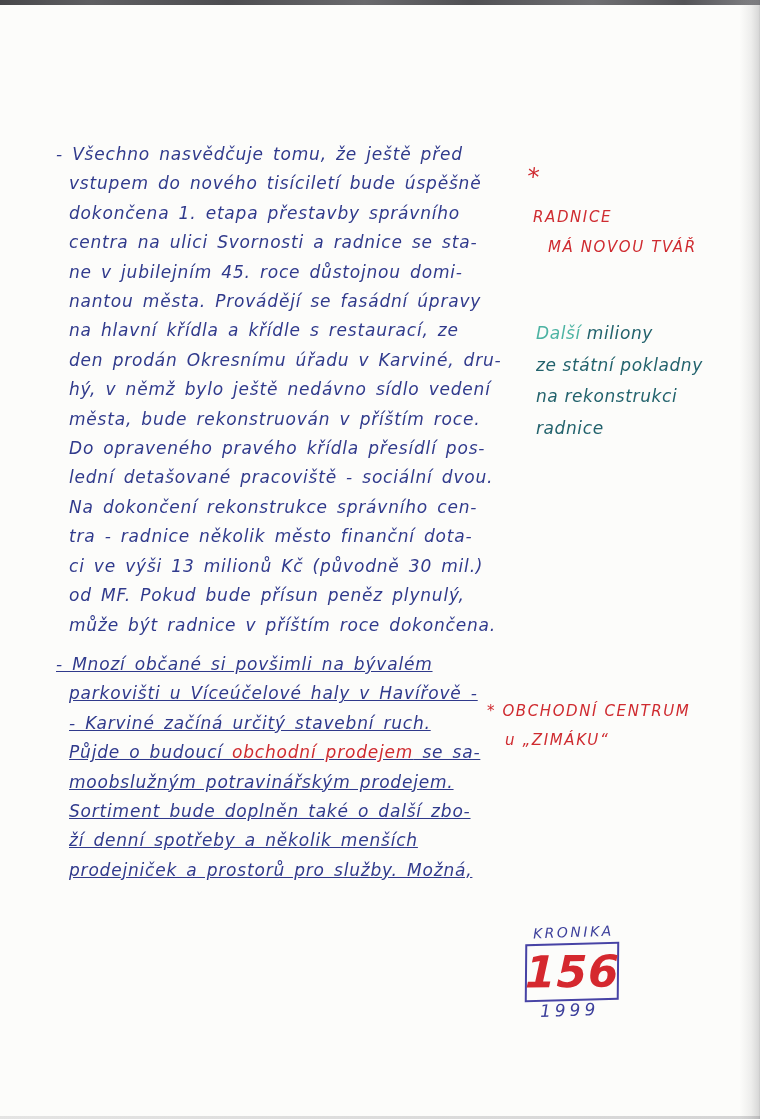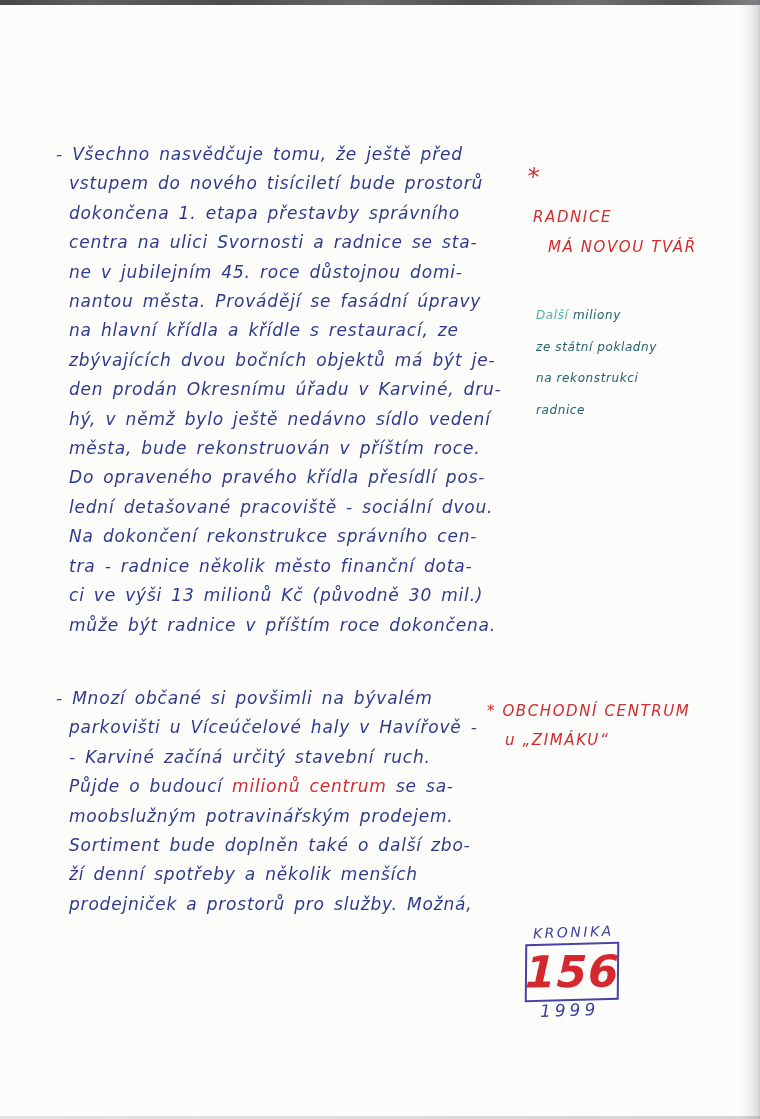--- a/index.html
+++ b/index.html
@@ -31,36 +31,36 @@
     color:#303a8c;
     letter-spacing:.8px;
     word-spacing:3px;
   }
   .body-text{
     position:absolute;left:56px;top:140px;width:492px;
     font-size:17px;line-height:29.4px;
   }
   .para .line{white-space:nowrap;padding-left:13px;}
   .para .line:first-child{padding-left:0;}
-  .para2{margin-top:44px;}
+  .para2{margin-top:10px;text-decoration:underline;}
   .inline-red{color:#cf2b30;}
   
   .margin-asterisk{
     position:absolute;left:527px;top:163px;
     color:#cf2b30;font-size:24px;font-style:italic;transform:rotate(8deg);
   }
   .heading-red{
     color:#cf2b30;font-size:15px;letter-spacing:1.6px;
     font-style:italic;white-space:nowrap;
   }
   .heading-radnice{position:absolute;left:533px;top:202px;line-height:30px;}
   .heading-radnice .l2{padding-left:15px;text-align:right;}
   .teal-note{
-    position:absolute;left:536px;top:300px;
-    color:#22626c;font-size:12px;font-style:italic;
+    position:absolute;left:536px;top:318px;
+    color:#22626c;font-size:17px;font-style:italic;
     line-height:31.5px;letter-spacing:.6px;white-space:nowrap;
   }
   .teal-note .hl{color:#4db3a3;}
   .heading-obchodni{position:absolute;left:487px;top:697px;line-height:29px;}
   .heading-obchodni .l2{padding-left:18px;}
   
   .kronika-label{
     position:absolute;left:533px;top:924px;
     color:#3c3f9b;font-size:14px;letter-spacing:2.5px;
     font-style:italic;transform:rotate(-2deg);
@@ -87,43 +87,43 @@
 <div id="page">
 
   <div class="top-scan-edge"></div>
   <div class="right-scan-edge"></div>
   <div class="bottom-scan-edge"></div>
 
   <div class="body-text hand">
 
     <div class="para para1">
       <div class="line">- Všechno nasvědčuje tomu, že ještě před</div>
-      <div class="line">vstupem do nového tisíciletí bude prostorů</div>
+      <div class="line">vstupem do nového tisíciletí bude úspěšně</div>
       <div class="line">dokončena 1. etapa přestavby správního</div>
       <div class="line">centra na ulici Svornosti a radnice se sta-</div>
       <div class="line">ne v jubilejním 45. roce důstojnou domi-</div>
       <div class="line">nantou města. Provádějí se fasádní úpravy</div>
       <div class="line">na hlavní křídla a křídle s restaurací, ze</div>
-      <div class="line">zbývajících dvou bočních objektů má být je-</div>
       <div class="line">den prodán Okresnímu úřadu v Karviné, dru-</div>
       <div class="line">hý, v němž bylo ještě nedávno sídlo vedení</div>
       <div class="line">města, bude rekonstruován v příštím roce.</div>
       <div class="line">Do opraveného pravého křídla přesídlí pos-</div>
       <div class="line">lední detašované pracoviště - sociální dvou.</div>
       <div class="line">Na dokončení rekonstrukce správního cen-</div>
       <div class="line">tra - radnice několik město finanční dota-</div>
       <div class="line">ci ve výši 13 milionů Kč (původně 30 mil.)</div>
+      <div class="line">od MF. Pokud bude přísun peněz plynulý,</div>
       <div class="line">může být radnice v příštím roce dokončena.</div>
     </div>
 
     <div class="para para2">
       <div class="line">- Mnozí občané si povšimli na bývalém</div>
       <div class="line">parkovišti u Víceúčelové haly v Havířově -</div>
       <div class="line">- Karviné začíná určitý stavební ruch.</div>
-      <div class="line"><span>Půjde o budoucí </span><span class="inline-red">milionů centrum</span><span> se sa-</span></div>
+      <div class="line"><span>Půjde o budoucí </span><span class="inline-red">obchodní prodejem</span><span> se sa-</span></div>
       <div class="line">moobslužným potravinářským prodejem.</div>
       <div class="line">Sortiment bude doplněn také o další zbo-</div>
       <div class="line">ží denní spotřeby a několik menších</div>
       <div class="line">prodejniček a prostorů pro služby. Možná,</div>
     </div>
 
   </div>
 
   <div class="margin-asterisk">*</div>
 

